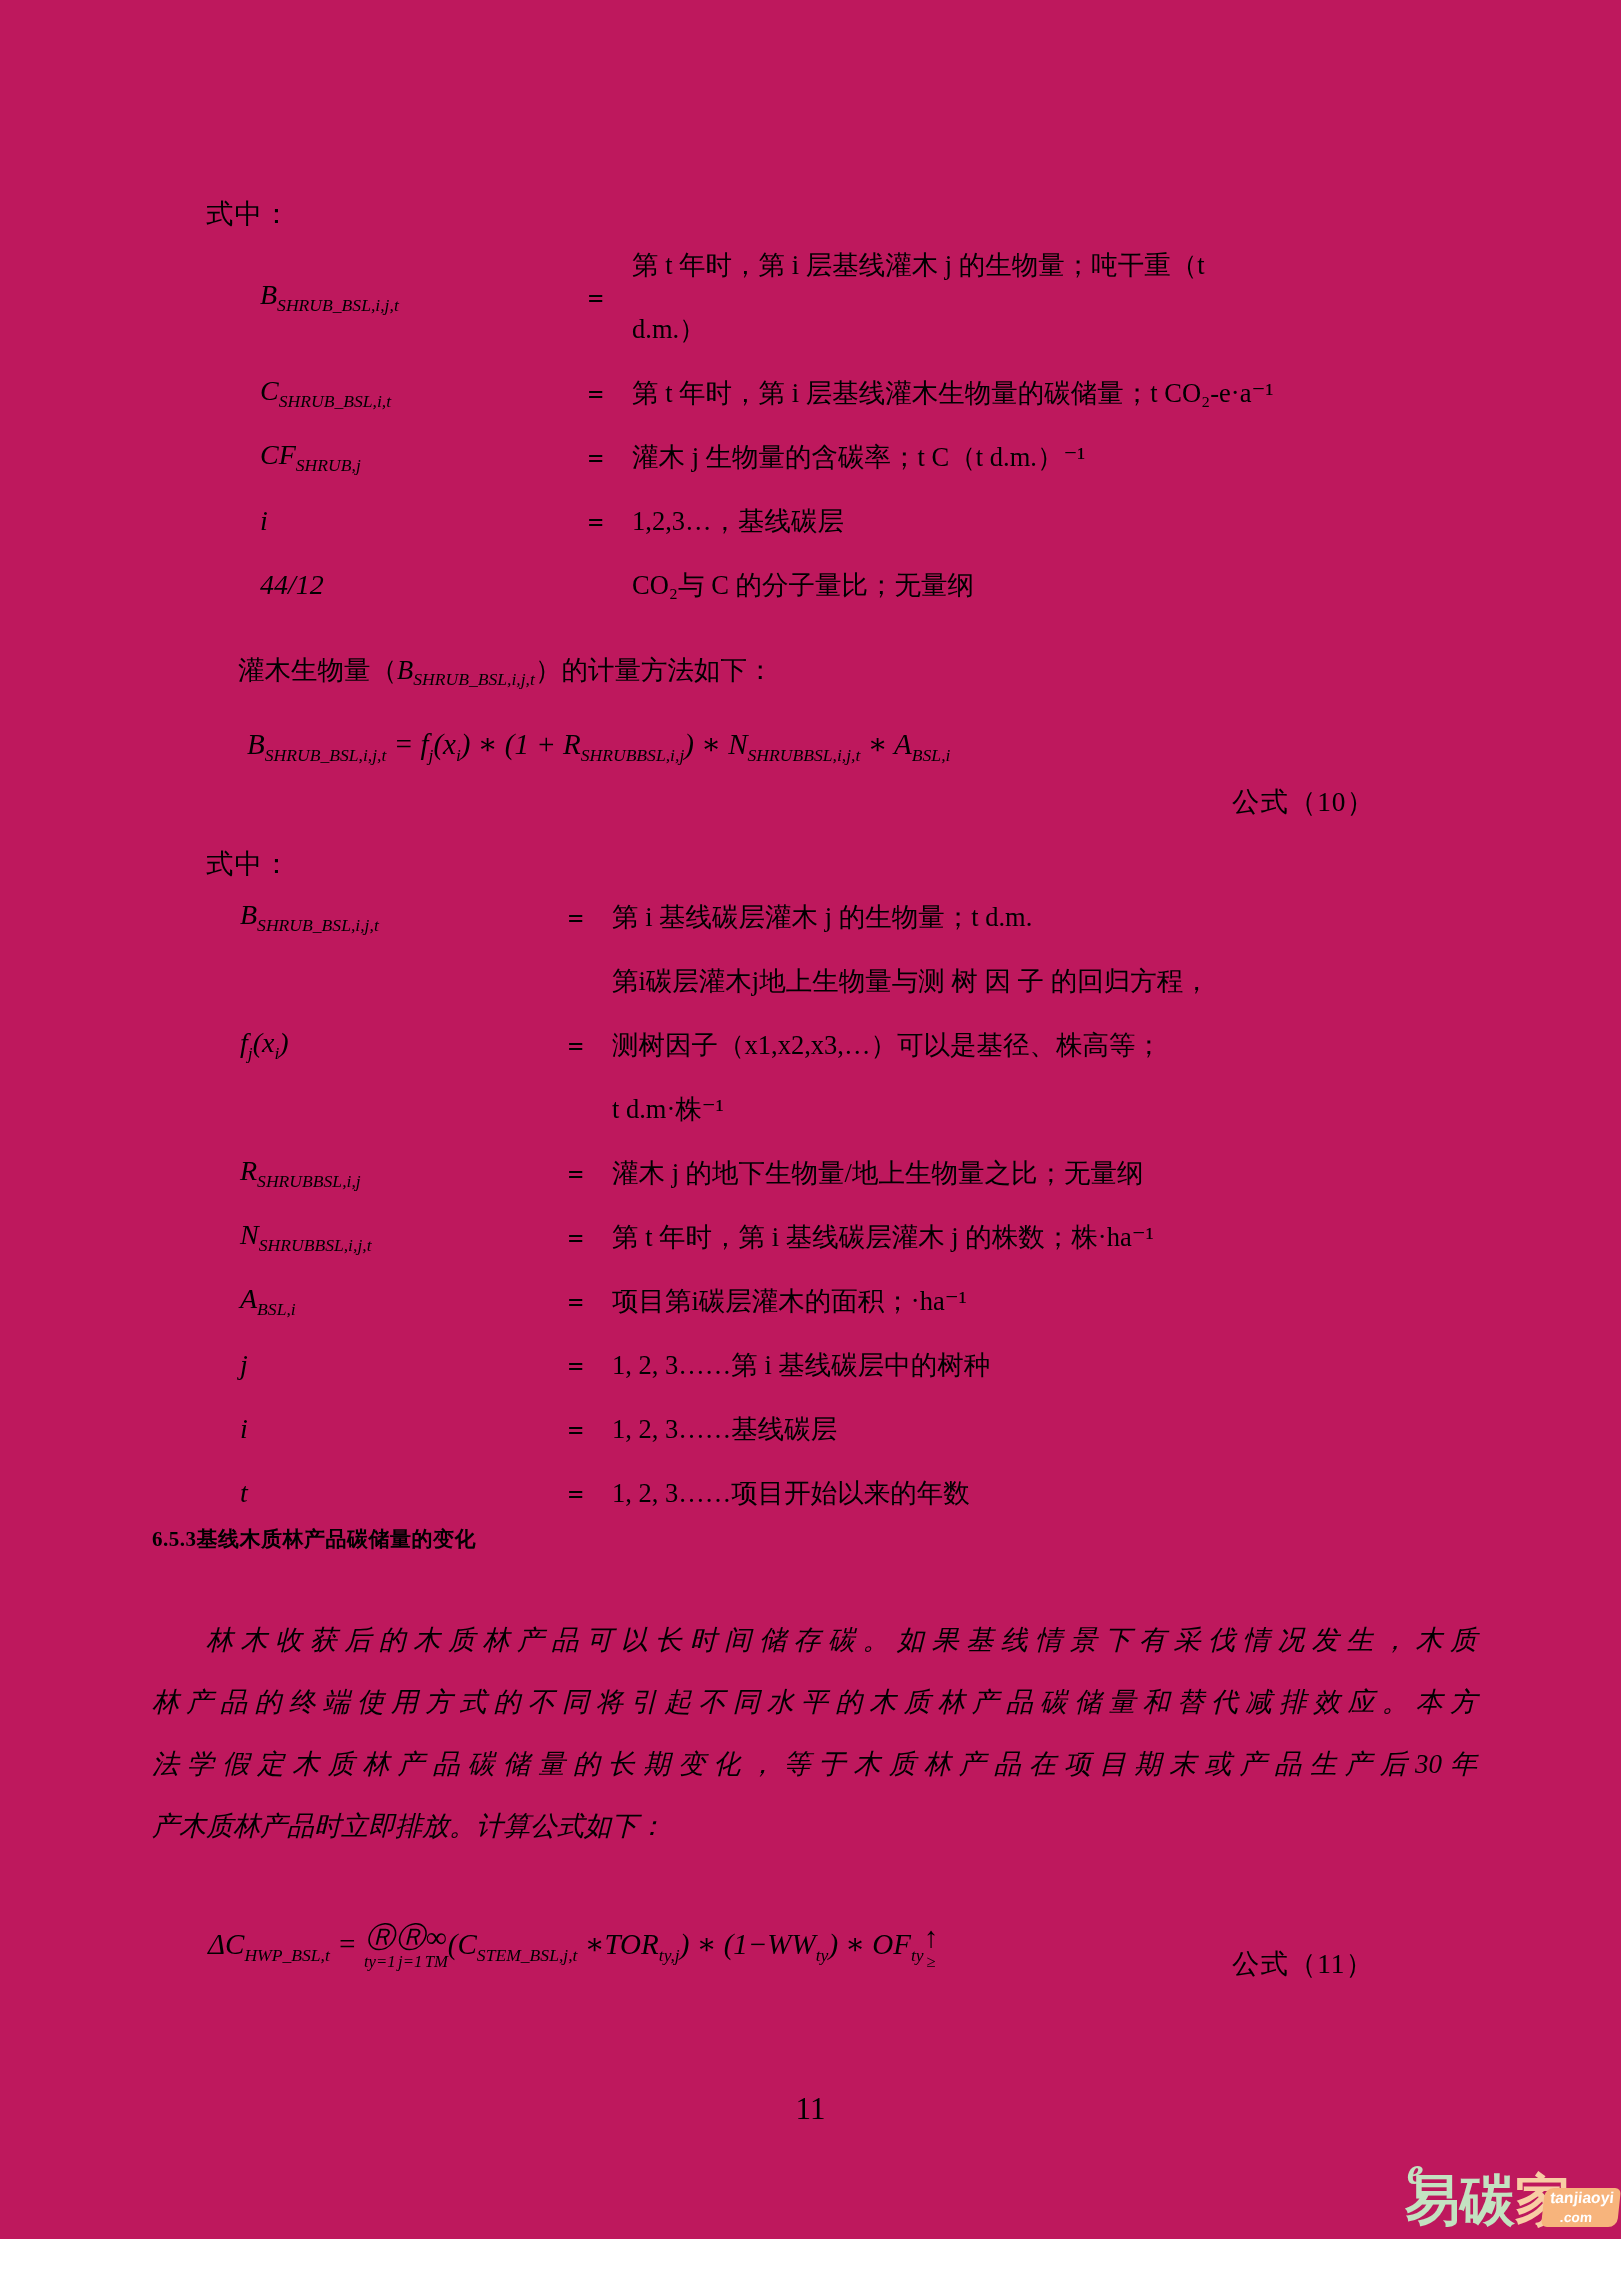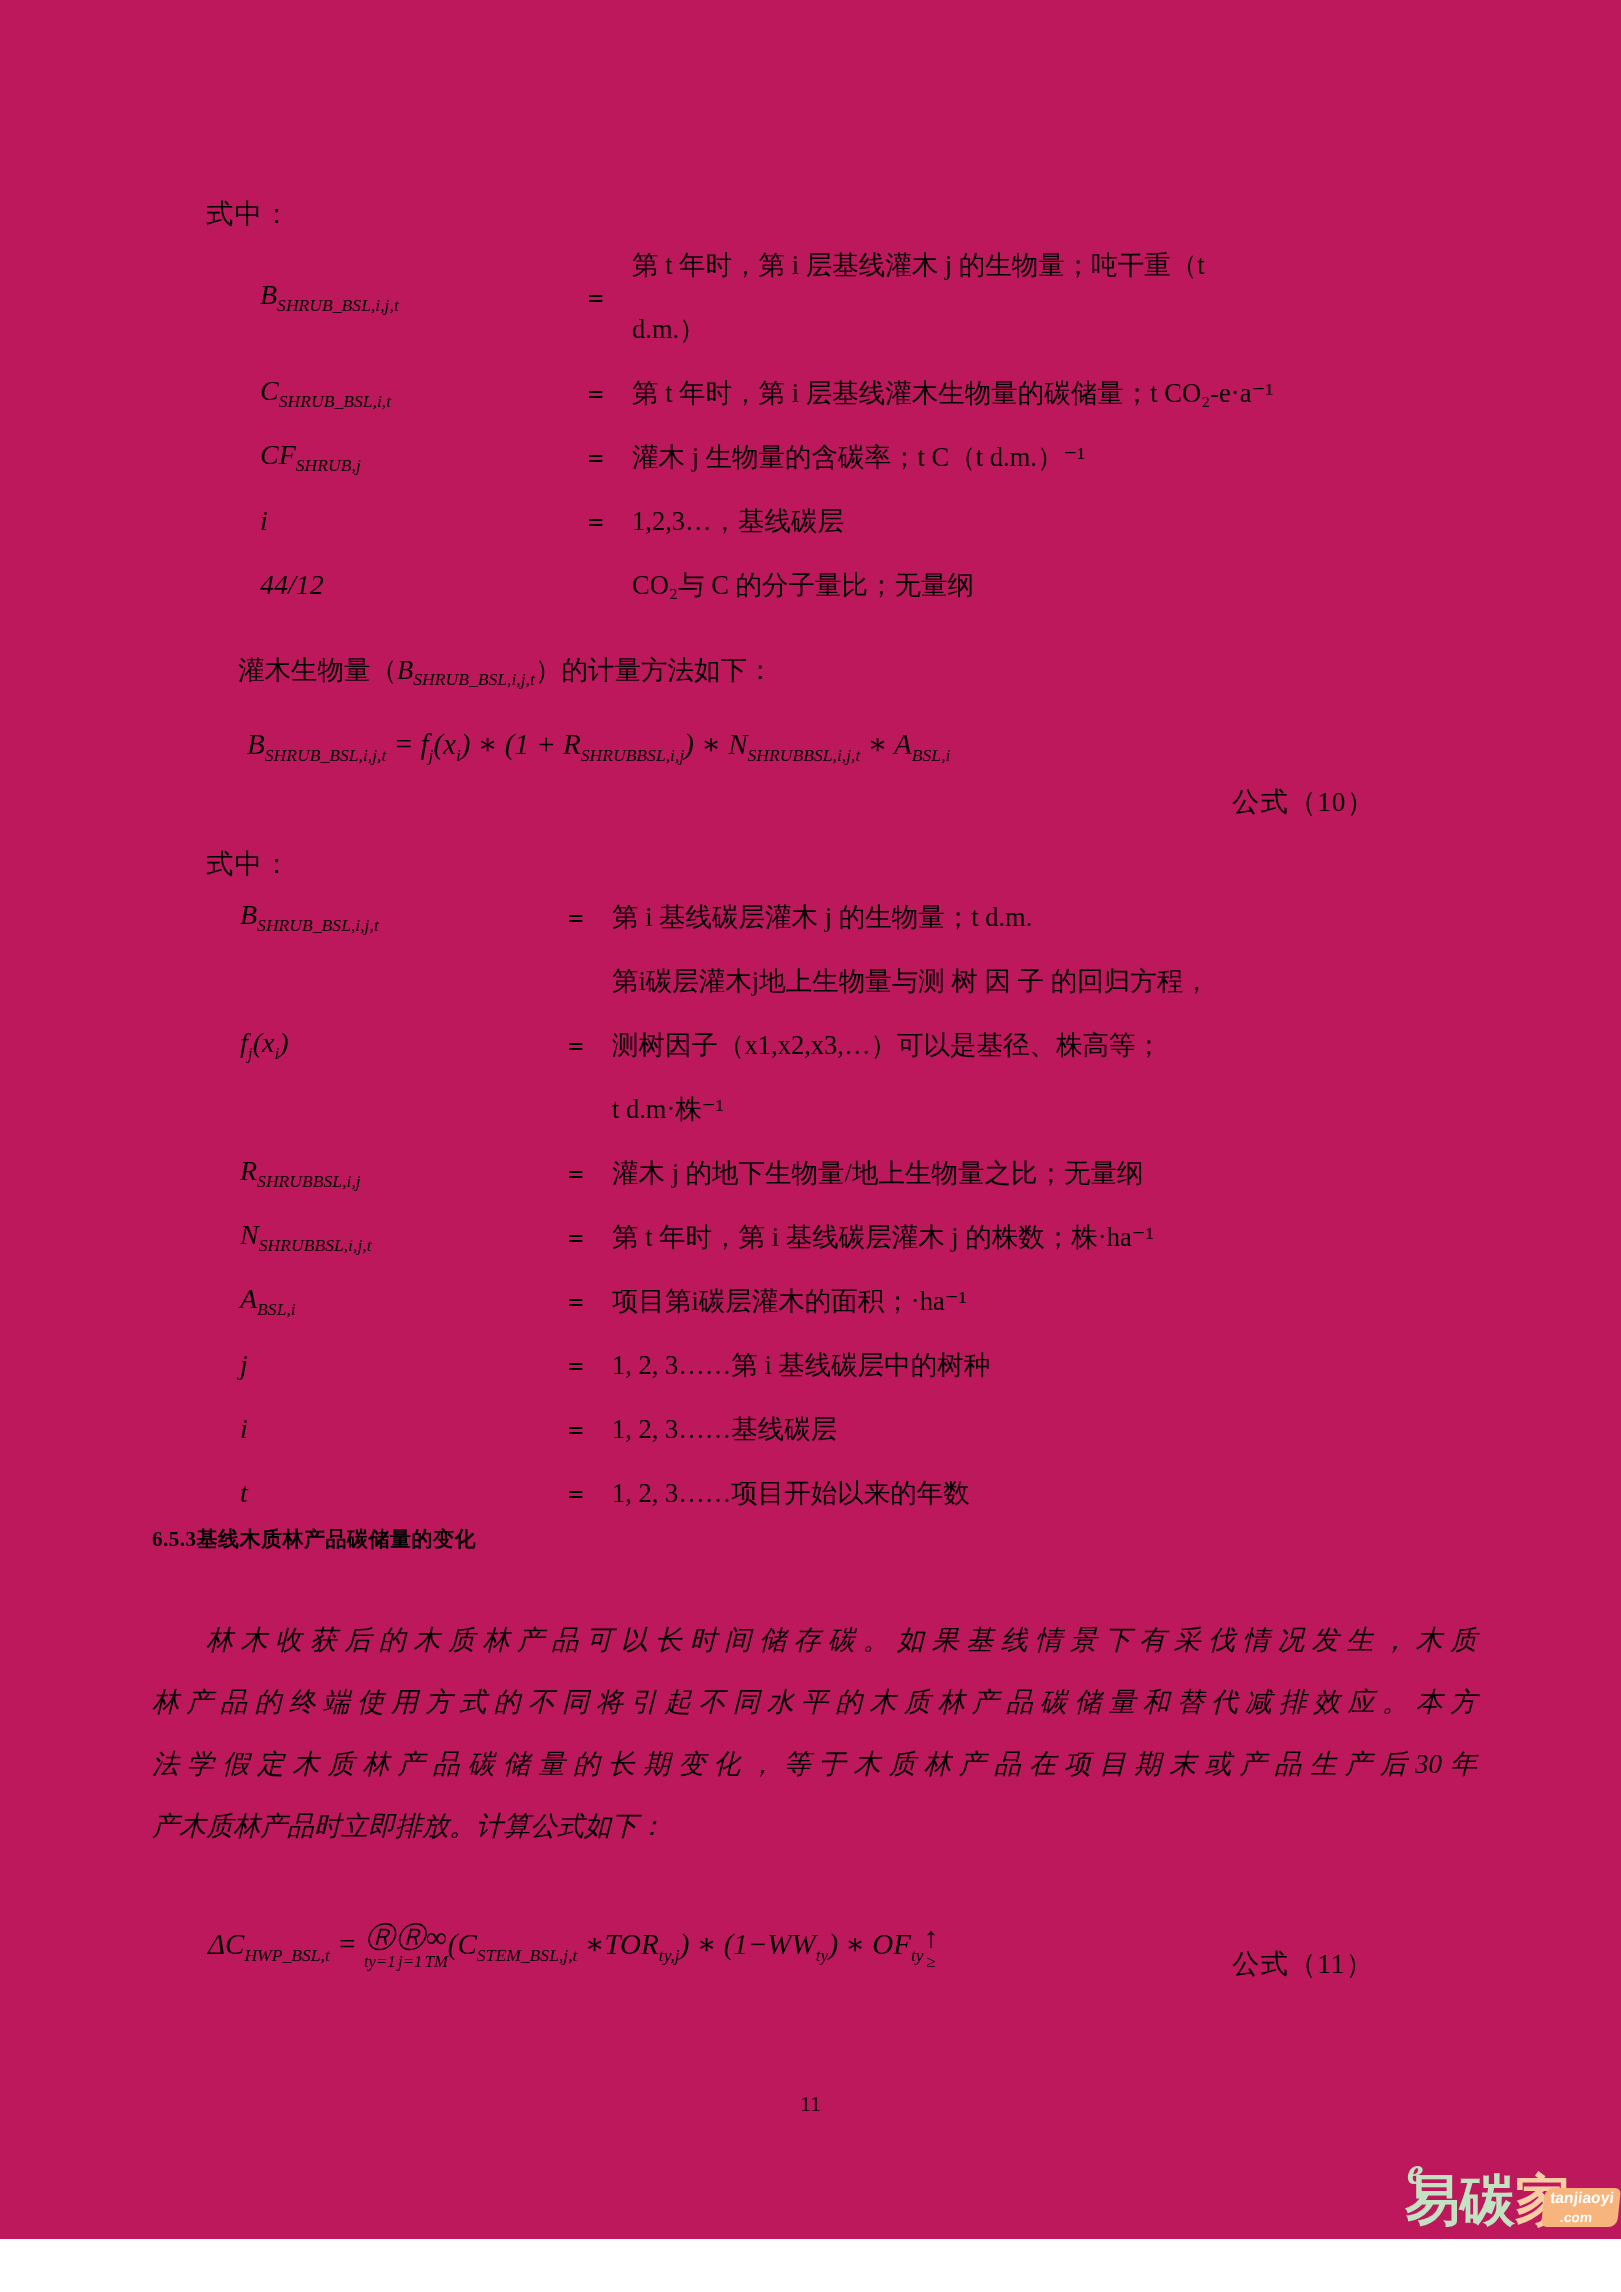--- a/index.html
+++ b/index.html
@@ -23,21 +23,21 @@
   .seg.stack .under{font-size:16.7px;font-style:italic;margin-top:2px;line-height:1;}
   .formula{font-size:29px;font-style:italic;}
   .formula .seg .m{font-style:italic;}
   .flabel{font-size:27.4px;font-style:normal;letter-spacing:1px;}
   .intro{font-size:26.5px;}
   .heading{font-size:21px;font-weight:bold;letter-spacing:0.5px;}
   .para{width:1325px;font-size:27px;}
   .para .tline{line-height:62px;text-align:justify;text-align-last:justify;font-style:italic;}
   .para .tline:first-child{text-indent:2em;}
   .para .tline:last-child{text-align-last:left;}
-  .pagenum{left:0;right:0;text-align:center;font-size:22px;}
+  .pagenum{left:0;right:0;text-align:center;font-size:31px;}
   
   .wm{position:absolute;right:2px;bottom:3.9px;width:214px;height:69px;}
   .wm .zi{font-weight:bold;font-size:55px;line-height:69px;font-style:normal;}
   .wm .g{color:#c3e2c1;}
   .wm .o{color:#f8cda4;}
   .wm .eswirl{position:absolute;left:2px;top:-15.7px;color:#c3e2c1;font-size:37px;font-weight:bold;font-style:italic;}
   .wm .badge{position:absolute;right:0;top:21.6px;width:76px;height:39px;background:#f7b47c;
              border-radius:8.8px 5.9px 8.8px 5.9px;transform:skew(-6deg);color:#fff;text-align:center;
              font-family:"Liberation Sans",sans-serif;}
   .wm .badge .l1{font-size:15.7px;font-weight:bold;line-height:19.6px;}

